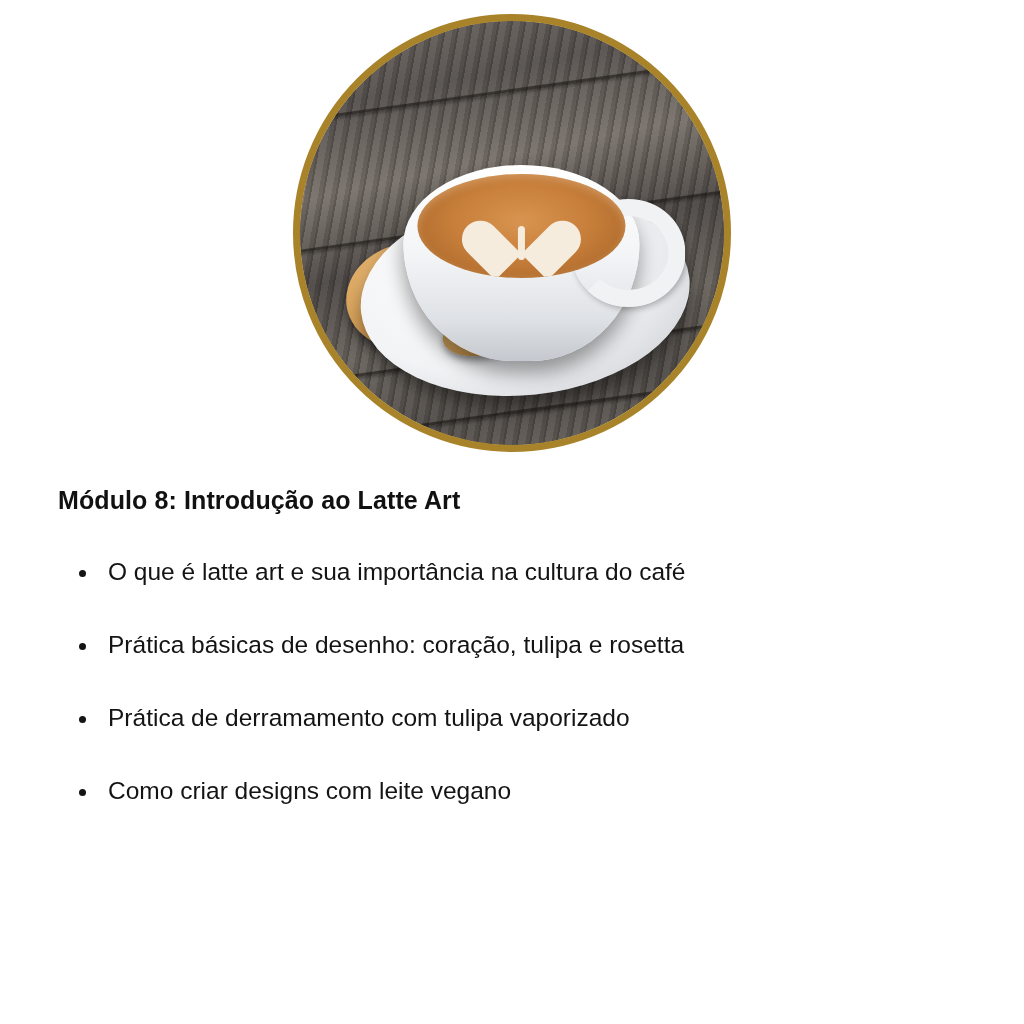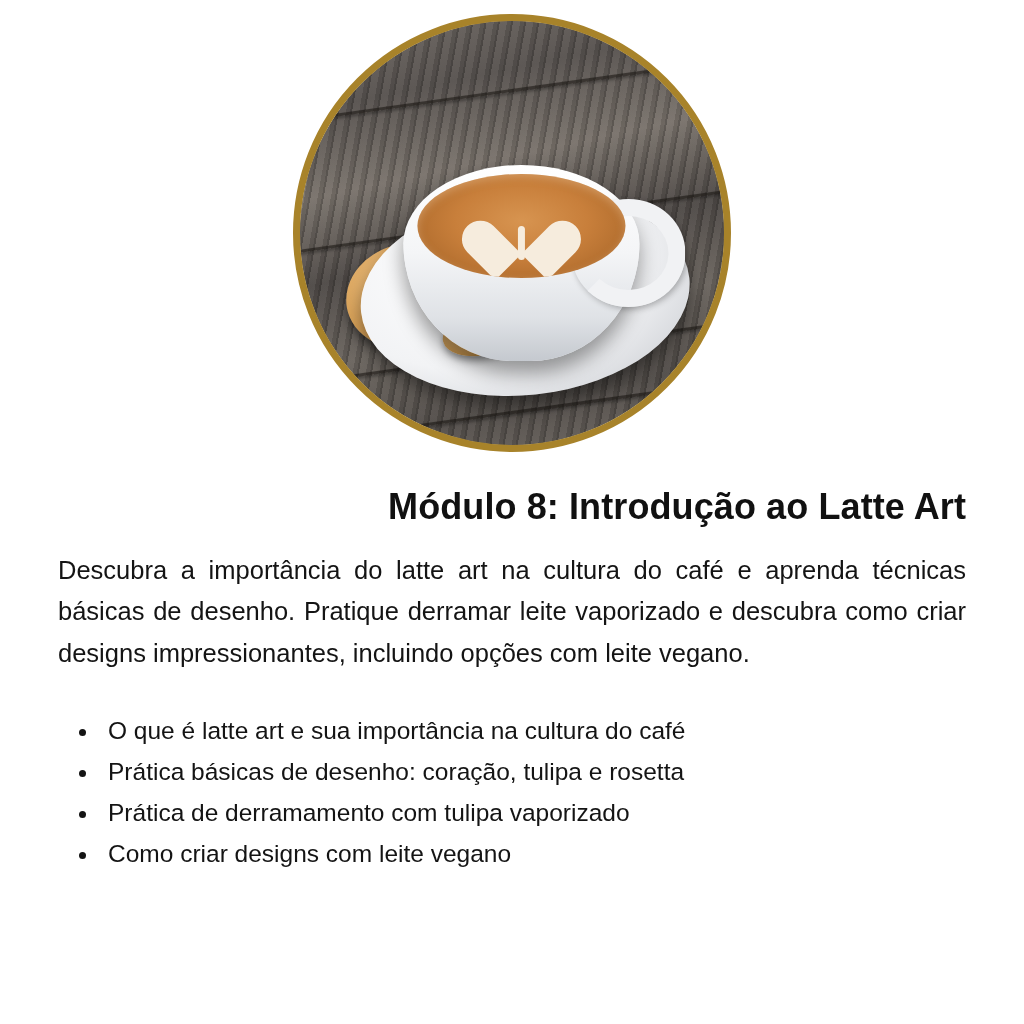--- a/index.html
+++ b/index.html
@@ -202,45 +202,46 @@
   }
 
   
   .content {
     position: absolute;
     left: 58px;
     right: 58px;
     top: 486px;
   }
   .module-title {
-    text-align: right;
+    text-align: left;
     font-weight: bold;
-    font-size: 36px;
+    font-size: 25px;
     letter-spacing: 0.1px;
-    margin: 0 0 22px 0;
+    margin: 0 0 7px 0;
     color: #111111;
   }
   .intro {
     margin: 0;
     font-size: 25.5px;
     line-height: 1.62;
     text-align: justify;
     text-justify: inter-word;
     color: #141414;
   }
   .topics {
     margin: 36px 0 0 0;
     padding-left: 42px;
     list-style: disc;
   }
   .topics li {
     font-size: 24.5px;
     line-height: 1.68;
     color: #141414;
     padding-left: 8px;
+    margin-top: 32px;
   }
 </style>
 </head>
 <body>
 
 <div class="page">
 
   <div class="hero-wrap">
     <div class="hero-photo">
       <div class="wood">
@@ -273,21 +274,20 @@
           <div class="heart-stem"></div>
         </div>
       </div>
     </div>
     <div class="hero-ring"></div>
   </div>
 
   <div class="content">
     <h1 class="module-title">Módulo 8: Introdução ao Latte Art</h1>
 
-    <p class="intro">Descubra a importância do latte art na cultura do café e aprenda técnicas básicas de desenho. Pratique derramar leite vaporizado e descubra como criar designs impressionantes, incluindo opções com leite vegano.</p>
 
     <ul class="topics">
       <li>O que é latte art e sua importância na cultura do café</li>
       <li>Prática básicas de desenho: coração, tulipa e rosetta</li>
       <li>Prática de derramamento com tulipa vaporizado</li>
       <li>Como criar designs com leite vegano</li>
     </ul>
   </div>
 
 </div>

